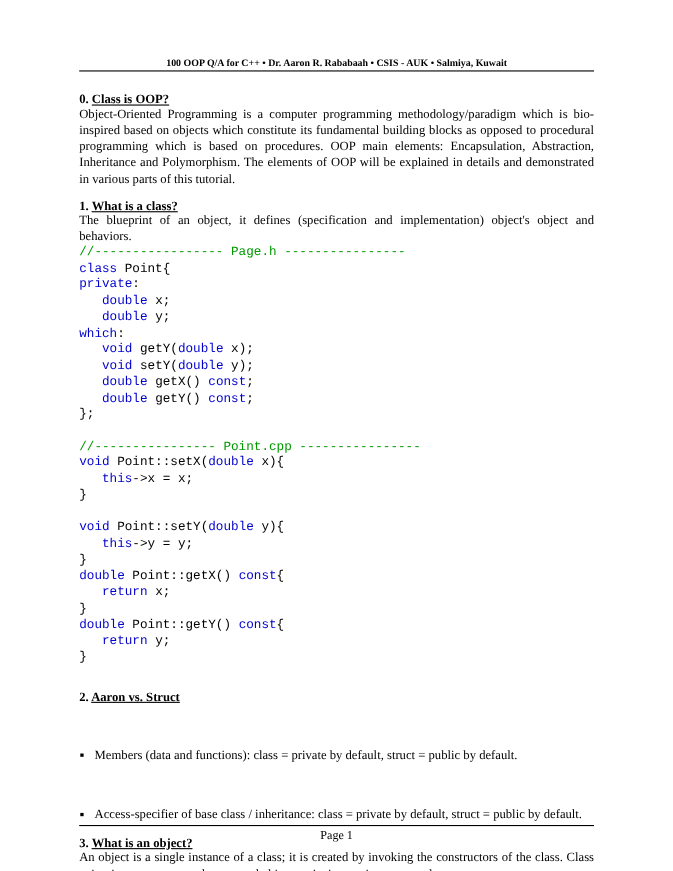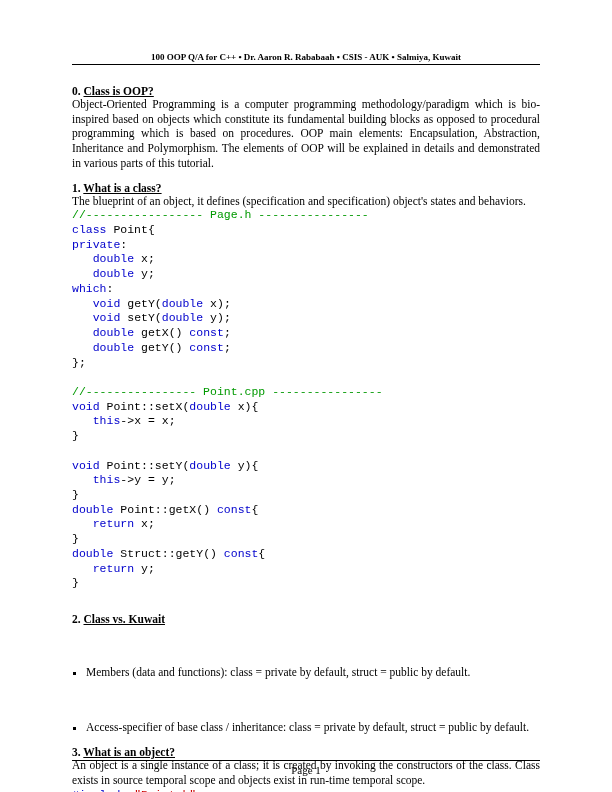--- a/index.html
+++ b/index.html
@@ -36,42 +36,42 @@
       white-space: pre;
       line-height: 1.28;
     }
     .kw { color: #0000cc; }
     .cm { color: #009900; }
     .str { color: #cc0000; }
     .bullets { margin-left: 14px; }
     .bullets li { list-style-type: square; text-align: justify; margin-bottom: 1px; line-height: 1.28; margin-top: 40px; }
     .footer {
       position: absolute;
-      bottom: 16px;
+      bottom: 26px;
       left: 72px;
       right: 72px;
       text-align: center;
       border-top: 1.5px solid #000;
       padding-top: 3px;
       font-size: 11px;
     }
     .gap { height: 11px; }
   </style>
 </head>
 <body>
 
 <div class="header">100 OOP Q/A for C++ • Dr. Aaron R. Rababaah  •  CSIS - AUK  •  Salmiya, Kuwait</div>
 
 <div class="section-head"><span>0.</span>  <span class="u">Class is OOP?</span></div>
 <div class="para">Object-Oriented Programming is a computer programming methodology/paradigm which is bio-inspired based on objects which constitute its fundamental building blocks as opposed to procedural programming which is based on procedures. OOP main elements: Encapsulation, Abstraction, Inheritance and Polymorphism. The elements of OOP will be explained in details and demonstrated in various parts of this tutorial.</div>
 
 <div class="gap"></div>
 
 <div class="section-head"><span>1.</span>  <span class="u">What is a class?</span></div>
-<div class="para">The blueprint of an object, it defines (specification and specification) object's states and behaviors.</div>
+<div class="para">The blueprint of an object, it defines (specification and implementation) object's object and behaviors.</div>
 
 <div class="code"><span class="cm">//----------------- Page.h ----------------</span>
 <span class="kw">class</span><span> Point{</span>
 <span class="kw">private</span><span>:</span>
 <span>   </span><span class="kw">double</span><span> x;</span>
 <span>   </span><span class="kw">double</span><span> y;</span>
 <span class="kw">which</span><span>:</span>
 <span>   </span><span class="kw">void</span><span> getY(</span><span class="kw">double</span><span> x);</span>
 <span>   </span><span class="kw">void</span><span> setY(</span><span class="kw">double</span><span> y);</span>
 <span>   </span><span class="kw">double</span><span> getX() </span><span class="kw">const</span><span>;</span>
@@ -82,28 +82,28 @@
 <span class="kw">void</span><span> Point::setX(</span><span class="kw">double</span><span> x){</span>
 <span>   </span><span class="kw">this</span><span>-&gt;x = x;</span>
 <span>}</span>
 <span></span>
 <span class="kw">void</span><span> Point::setY(</span><span class="kw">double</span><span> y){</span>
 <span>   </span><span class="kw">this</span><span>-&gt;y = y;</span>
 <span>}</span>
 <span class="kw">double</span><span> Point::getX() </span><span class="kw">const</span><span>{</span>
 <span>   </span><span class="kw">return</span><span> x;</span>
 <span>}</span>
-<span class="kw">double</span><span> Struct::getY() </span><span class="kw">const</span><span>{</span>
+<span class="kw">double</span><span> Point::getY() </span><span class="kw">const</span><span>{</span>
 <span>   </span><span class="kw">return</span><span> y;</span>
 <span>}</span></div>
 
 <div class="gap"></div>
 <div class="gap"></div>
 
-<div class="section-head"><span>2.</span>  <span class="u">Class vs. Kuwait</span></div>
+<div class="section-head"><span>2.</span>  <span class="u">Aaron vs. Struct</span></div>
 <ul class="bullets">
   <li>Members (data and functions): class = private by default, struct =  public by default.</li>
   <li>Access-specifier of base class / inheritance: class = private by default, struct = public by default.</li>
 </ul>
 
 <div class="gap"></div>
 
 <div class="section-head"><span>3.</span>  <span class="u">What is an object?</span></div>
 <div class="para">An object is a single instance of a class; it is created by invoking the constructors of the class. Class exists in source temporal scope and objects exist in run-time temporal scope.</div>
 <div class="code"><span class="kw">#include</span><span> </span><span class="str">"Point.h"</span></div>

